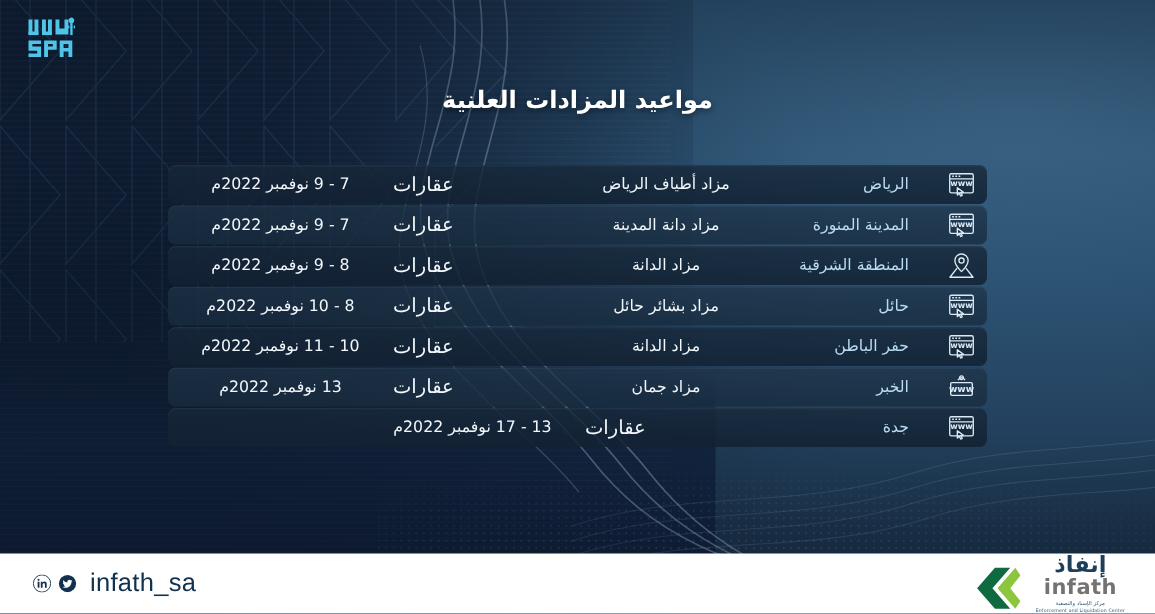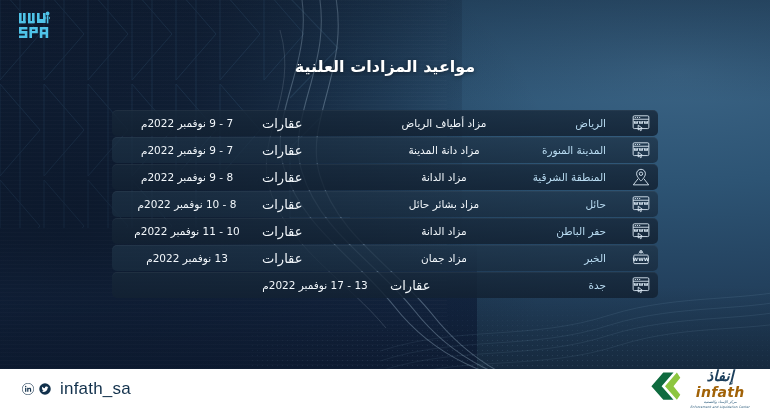--- a/index.html
+++ b/index.html
@@ -186,36 +186,35 @@
     color:#12314c;
     font-family:Liberation Sans, sans-serif;
     font-size:17px;
     letter-spacing:0.2px;
     text-align:right;
   }
 
   .brand{
     position:absolute; right:20px; top:50%;
     transform:translateY(-50%);
-    display:flex; align-items:flex-start; gap:8px;
+    display:flex; align-items:flex-end; gap:8px;
     direction:rtl;
-    font-style:italic;
   }
   .brand-text{
     display:flex; flex-direction:column;
     align-items:center; justify-content:center;
     line-height:1;
   }
   .brand-ar{
     color:#1c3f5c;
     font-size:15px; font-weight:bold;
     letter-spacing:0.5px;
   }
   .brand-en{
-    color:#a16207;
+    color:#737373;
     font-size:14px; font-weight:bold;
     letter-spacing:0.3px;
     margin-top:1px;
     direction:ltr;
   }
   .brand-tag{
     color:#2a5a7a;
     font-size:3.6px;
     margin-top:2px;
     letter-spacing:0.1px;

